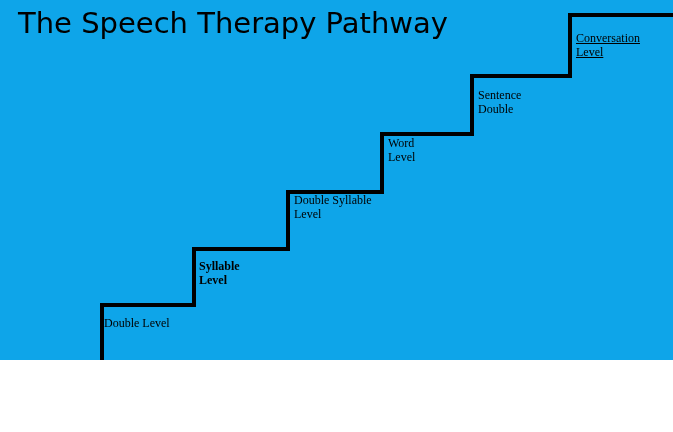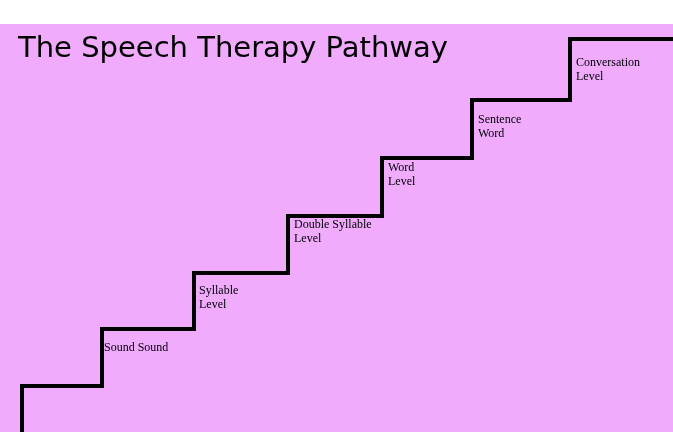--- a/index.html
+++ b/index.html
@@ -3,25 +3,24 @@
 <meta charset="utf-8">
 <style>
   html, body {
     margin: 0;
     padding: 0;
     background: #ffffff;
   }
   #canvas {
     position: relative;
     width: 673px;
-    height: 408px;
-    background: #f0abfc;
+    height: 360px;
+    background: #0ea5e9;
     overflow: hidden;
     font-family: "Liberation Serif", "DejaVu Serif", serif;
-    margin-top: 24px;
   }
   #title {
     position: absolute;
     left: 18px;
     top: 4px;
     font-family: "DejaVu Sans", "Liberation Sans", sans-serif;
     font-size: 29px;
     font-weight: 400;
     color: #000000;
     letter-spacing: 0px;
@@ -49,30 +48,30 @@
 
 <div id="canvas">
 
   <div id="title">The Speech Therapy Pathway</div>
 
   <svg id="stairs-svg" viewBox="0 0 673 432">
     <path id="stairs-path" fill="none" stroke="#000000" stroke-width="4" stroke-linecap="butt" stroke-linejoin="miter" d="M 22 432 L 22 362 L 102 362 L 102 305 L 194 305 L 194 249 L 288 249 L 288 192 L 382 192 L 382 134 L 472 134 L 472 76 L 570 76 L 570 15 L 673 15"></path>
   </svg>
 
 
-  <div class="step-label" style="left:104px; top:316px;">Sound Sound</div>
+  <div class="step-label" style="left:104px; top:316px;">Double Level</div>
 
-  <div class="step-label" style="left:199px; top:259px;">Syllable
+  <div class="step-label" style="left:199px; top:259px;font-weight:bold;">Syllable
 Level</div>
 
   <div class="step-label" style="left:294px; top:193px;">Double Syllable
 Level</div>
 
   <div class="step-label" style="left:388px; top:136px;">Word
 Level</div>
 
   <div class="step-label" style="left:478px; top:88px;">Sentence
-Word</div>
+Double</div>
 
-  <div class="step-label" style="left:576px; top:31px;">Conversation
+  <div class="step-label" style="left:576px; top:31px;text-decoration:underline;">Conversation
 Level</div>
 
 </div>
 
 </body></html>

